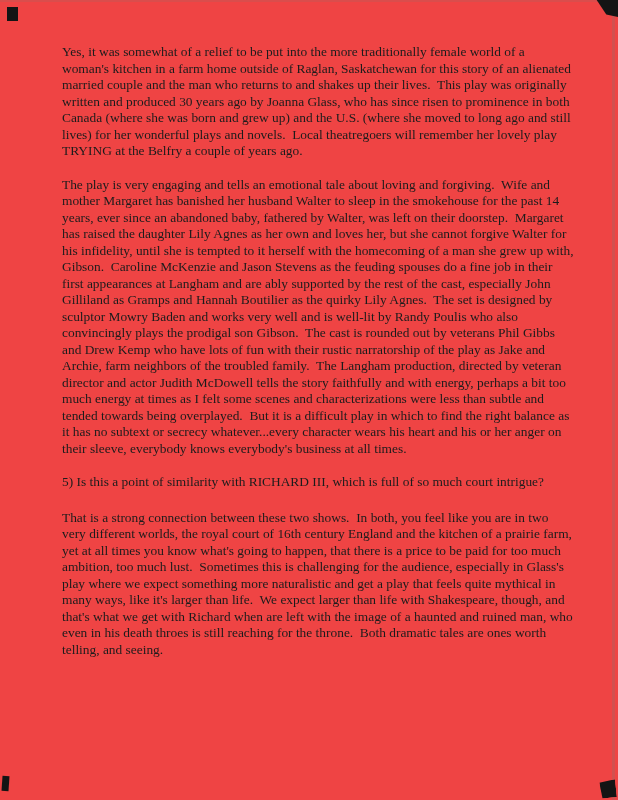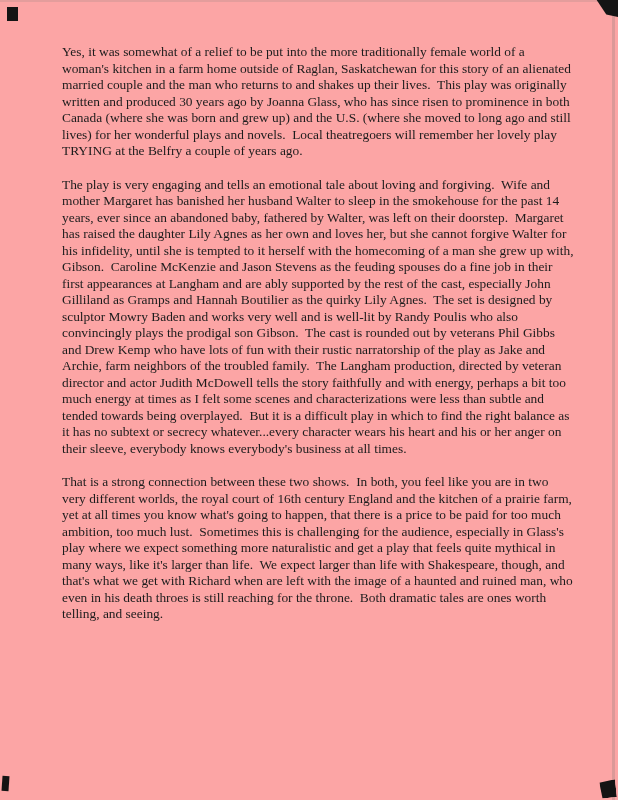--- a/index.html
+++ b/index.html
@@ -7,21 +7,21 @@
     padding: 0;
     width: 618px;
     height: 800px;
     background: #e8e8e4;
     font-family: "Liberation Serif", "DejaVu Serif", serif;
   }
   .page {
     position: relative;
     width: 618px;
     height: 800px;
-    background: #fca5a5;
+    background: #ef4444;
     overflow: hidden;
     box-sizing: border-box;
   }
   
   .edge-right {
     position: absolute;
     top: 0;
     right: 3px;
     width: 3px;
     height: 100%;
@@ -82,17 +82,18 @@
   <div class="artifact artifact-tr"></div>
   <div class="artifact artifact-bl"></div>
   <div class="artifact artifact-br"></div>
 
   <div class="content">
     <p class="answer">Yes, it was somewhat of a relief to be put into the more traditionally female world of a woman's kitchen in a farm home outside of Raglan, Saskatchewan for this story of an alienated married couple and the man who returns to and shakes up their lives.  This play was originally written and produced 30 years ago by Joanna Glass, who has since risen to prominence in both Canada (where she was born and grew up) and the U.S. (where she moved to long ago and still lives) for her wonderful plays and novels.  Local theatregoers will remember her lovely play TRYING at the Belfry a couple of years ago.</p>
 
 
     <p class="answer">The play is very engaging and tells an emotional tale about loving and forgiving.  Wife and mother Margaret has banished her husband Walter to sleep in the smokehouse for the past 14 years, ever since an abandoned baby, fathered by Walter, was left on their doorstep.  Margaret has raised the daughter Lily Agnes as her own and loves her, but she cannot forgive Walter for his infidelity, until she is tempted to it herself with the homecoming of a man she grew up with, Gibson.  Caroline McKenzie and Jason Stevens as the feuding spouses do a fine job in their first appearances at Langham and are ably supported by the rest of the cast, especially John Gilliland as Gramps and Hannah Boutilier as the quirky Lily Agnes.  The set is designed by sculptor Mowry Baden and works very well and is well-lit by Randy Poulis who also convincingly plays the prodigal son Gibson.  The cast is rounded out by veterans Phil Gibbs and Drew Kemp who have lots of fun with their rustic narratorship of the play as Jake and Archie, farm neighbors of the troubled family.  The Langham production, directed by veteran director and actor Judith McDowell tells the story faithfully and with energy, perhaps a bit too much energy at times as I felt some scenes and characterizations were less than subtle and tended towards being overplayed.  But it is a difficult play in which to find the right balance as it has no subtext or secrecy whatever...every character wears his heart and his or her anger on their sleeve, everybody knows everybody's business at all times.</p>
 
+    <p class="question">5) Is this a point of similarity with RICHARD III, which is full of so much court intrigue?</p>
 
     <p class="answer">That is a strong connection between these two shows.  In both, you feel like you are in two very different worlds, the royal court of 16th century England and the kitchen of a prairie farm, yet at all times you know what's going to happen, that there is a price to be paid for too much ambition, too much lust.  Sometimes this is challenging for the audience, especially in Glass's play where we expect something more naturalistic and get a play that feels quite mythical in many ways, like it's larger than life.  We expect larger than life with Shakespeare, though, and that's what we get with Richard when are left with the image of a haunted and ruined man, who even in his death throes is still reaching for the throne.  Both dramatic tales are ones worth telling, and seeing.</p>
   </div>
 
 </div>
 
 </body></html>

